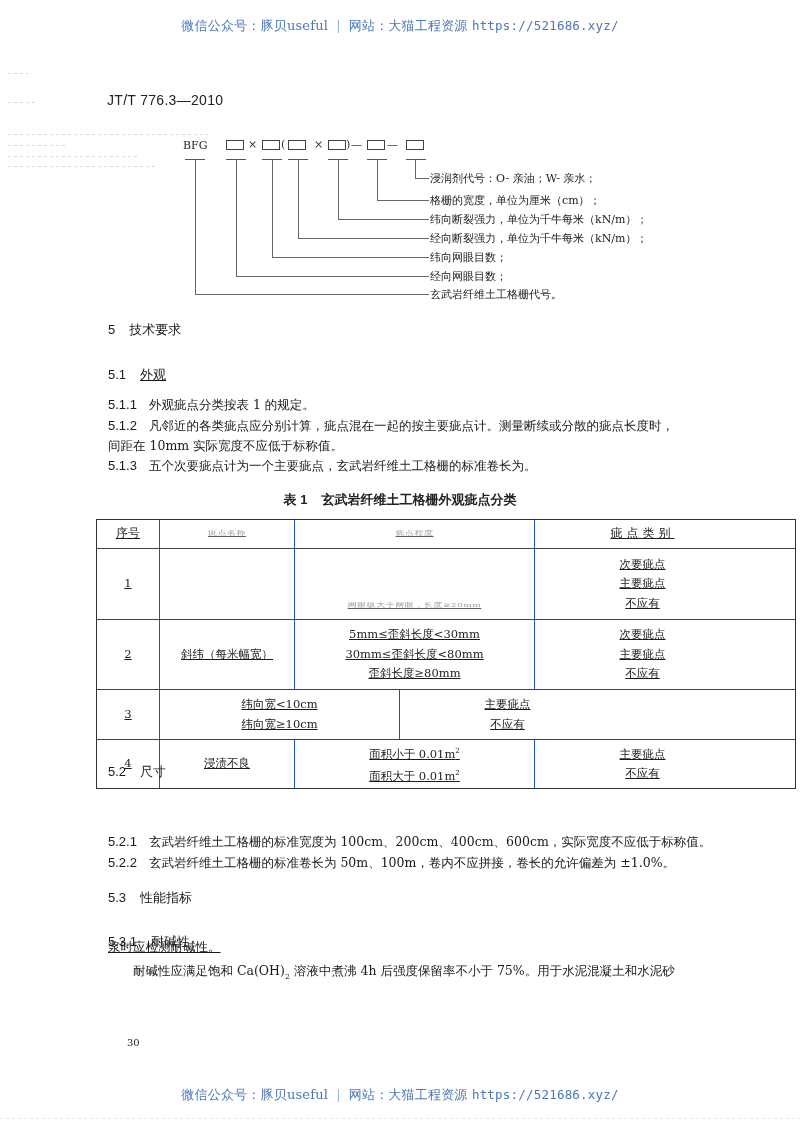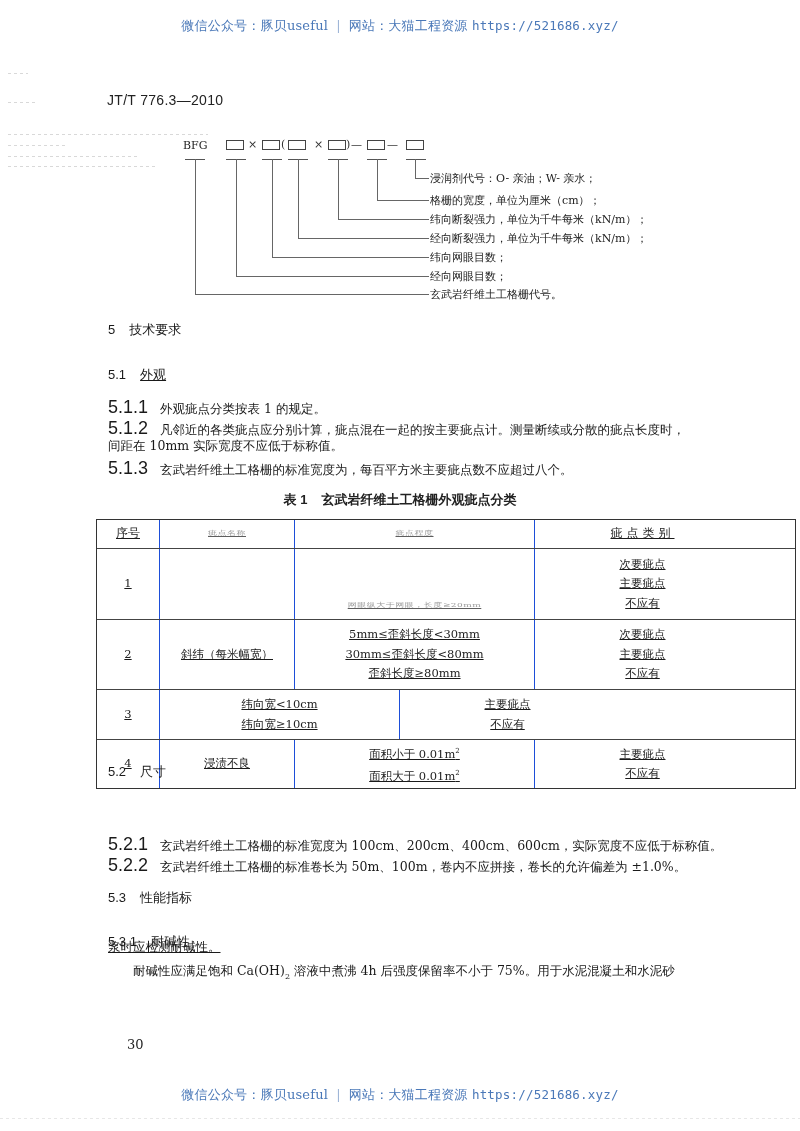--- a/index.html
+++ b/index.html
@@ -19,38 +19,38 @@
   .code-row .box { position: absolute; top: 3px; width: 18px; height: 10px; border: 1px solid #444; }
   .code-row .sym { position: absolute; top: 1px; font-size: 11px; color: #333; }
   .tick { position: absolute; height: 1px; background: #555; }
   .vline { position: absolute; width: 1px; background: #666; }
   .hline { position: absolute; height: 1px; background: #666; }
   .legend-item { position: absolute; left: 247px; font-size: 11px; white-space: nowrap; color: #222; }
 
   .h1 { font-family: "Liberation Sans", sans-serif; font-size: 13px; color: #1a1a1a; }
   .h1 .num { display: inline-block; margin-right: 14px; }
   .para { font-size: 12.5px; color: #1a1a1a; white-space: nowrap; }
-  .para .num { font-family: "Liberation Sans", sans-serif; font-size: 18px; margin-right: 12px; }
+  .para .num { font-family: "Liberation Sans", sans-serif; font-size: 13px; margin-right: 12px; }
   .caption { left: 0; width: 800px; text-align: center; font-family: "Liberation Sans", sans-serif; font-size: 13px; font-weight: bold; color: #222; }
   .caption .num { margin-right: 14px; }
 
   
   .tbl { position: absolute; left: 96px; top: 519px; width: 700px; border: 1.5px solid #333; text-decoration: underline; }
   .tbl .row { display: flex; border-top: 1px solid #444; }
   .tbl .row:first-child { border-top: none; }
   .tbl .cell { display: flex; flex-direction: column; justify-content: center; align-items: center; font-size: 11.5px; color: #222; text-align: center; line-height: 19.5px; border-left: 1px solid #1d4ed8; }
   .tbl .cell:first-child { border-left: none; }
   .c1 { width: 62px; } .c2 { width: 135px; } .c3 { width: 240px; } .c4 { width: 216px; }
   .tbl .hdr { height: 28px; }
   .tbl .hdr .cell { font-size: 12px; }
   .spaced { letter-spacing: 4px; }
   .faded { color: #9a9a9a; font-size: 9px; transform: scaleY(0.7); letter-spacing: 0.5px; }
   sup { font-size: 7px; vertical-align: super; }
   .sub { font-size: 8px; vertical-align: sub; }
-  .page-num { left: 127px; top: 1037px; font-size: 13px; color: #222; }
+  .page-num { left: 127px; top: 1037px; font-size: 10px; color: #222; }
 </style>
 </head>
 <body>
 
 <div class="abs watermark" style="top:17px;">
   <span>微信公众号：豚贝useful</span><span class="sep">|</span><span>网站：大猫工程资源</span>
   <span class="url">https://521686.xyz/</span>
 </div>
 
 <div class="abs scan-noise" style="top:73px;width:20px;"></div>
@@ -118,21 +118,21 @@
   <span class="num">5.1</span><span>外观</span>
 </div>
 <div class="abs para" style="left:108px;top:397px;">
   <span class="num">5.1.1</span><span>外观疵点分类按表 1 的规定。</span>
 </div>
 <div class="abs para" style="left:108px;top:418px;">
   <span class="num">5.1.2</span><span>凡邻近的各类疵点应分别计算，疵点混在一起的按主要疵点计。测量断续或分散的疵点长度时，</span>
 </div>
 <div class="abs para" style="left:108px;top:438px;">间距在 10mm 实际宽度不应低于标称值。</div>
 <div class="abs para" style="left:108px;top:458px;">
-  <span class="num">5.1.3</span><span>玄武岩纤维土工格栅的标准宽度为，每百平方米主要疵点数不应超过八个。</span>
+  <span class="num">5.1.3</span><span>五个次要疵点计为一个主要疵点，玄武岩纤维土工格栅的标准卷长为。</span>
 </div>
 
 <div class="abs caption" style="top:491px;">
   <span class="num">表 1</span><span>玄武岩纤维土工格栅外观疵点分类</span>
 </div>
 
 <div class="tbl">
   <div class="row hdr">
     <div class="cell c1">序号</div>
     <div class="cell c2">

